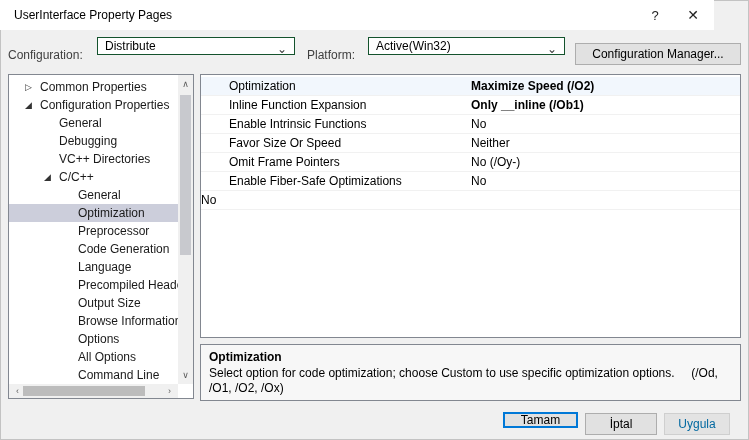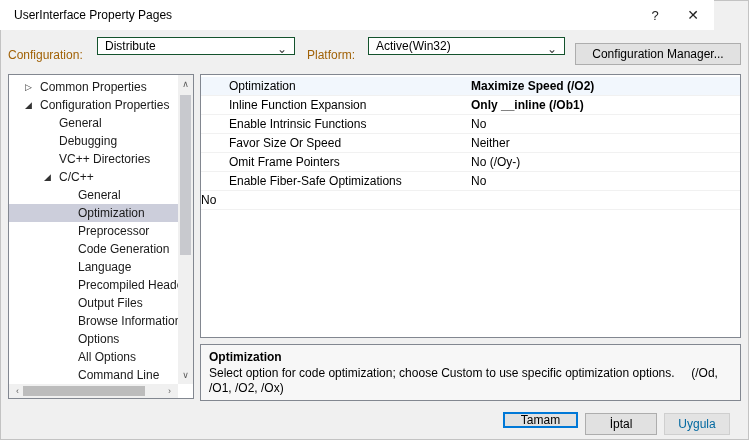--- a/index.html
+++ b/index.html
@@ -22,21 +22,21 @@
   .titlebar .title { position: absolute; left: 14px; top: 8px; font-size: 12px; color: #000; }
   .tb-btn {
     position: absolute; top: 0; width: 34px; height: 30px;
     display: flex; align-items: center; justify-content: center;
     font-size: 13px; color: #222; cursor: default;
   }
   .tb-help { right: 42px; }
   .tb-close { right: 4px; font-size: 14px; }
 
   
-  .cfg-label { position: absolute; top: 48px; color: #a16207; }
+  .cfg-label { position: absolute; top: 48px; color: #404040; }
   .lbl-configuration { left: 8px; }
   .lbl-platform { left: 307px; }
   .combo {
     position: absolute; top: 37px; height: 18px;
     background: #ffffff; border: 1px solid #14532d;
     display: flex; align-items: center;
     padding-left: 7px; padding-right: 22px;
     color: #000;
   }
   .combo-configuration { left: 97px; width: 198px; }
@@ -199,21 +199,21 @@
     <div class="tree-item lv2">
       <span class="glyph"></span>
       <span>Language</span>
     </div>
     <div class="tree-item lv2">
       <span class="glyph"></span>
       <span>Precompiled Heade</span>
     </div>
     <div class="tree-item lv2">
       <span class="glyph"></span>
-      <span>Output Files</span>
+      <span>Output Size</span>
     </div>
     <div class="tree-item lv2">
       <span class="glyph"></span>
       <span>Browse Information</span>
     </div>
     <div class="tree-item lv2">
       <span class="glyph"></span>
       <span>Options</span>
     </div>
     <div class="tree-item lv2">

